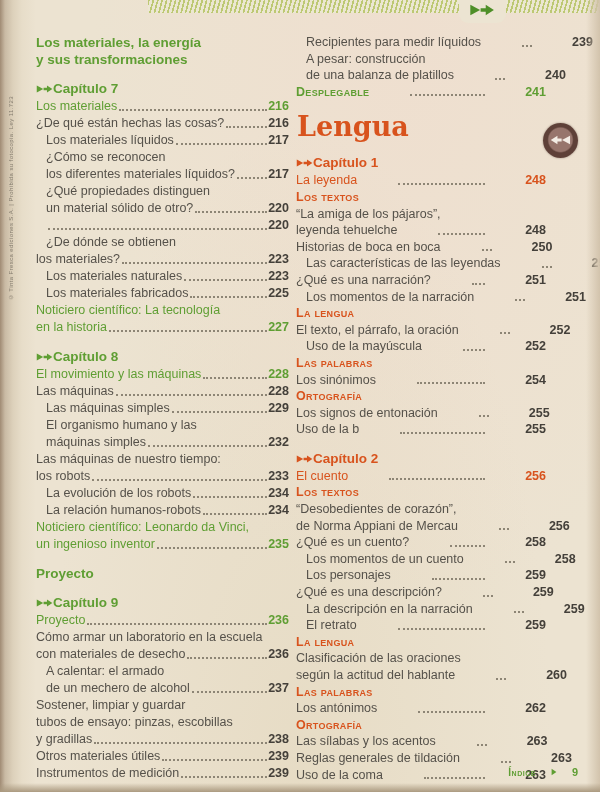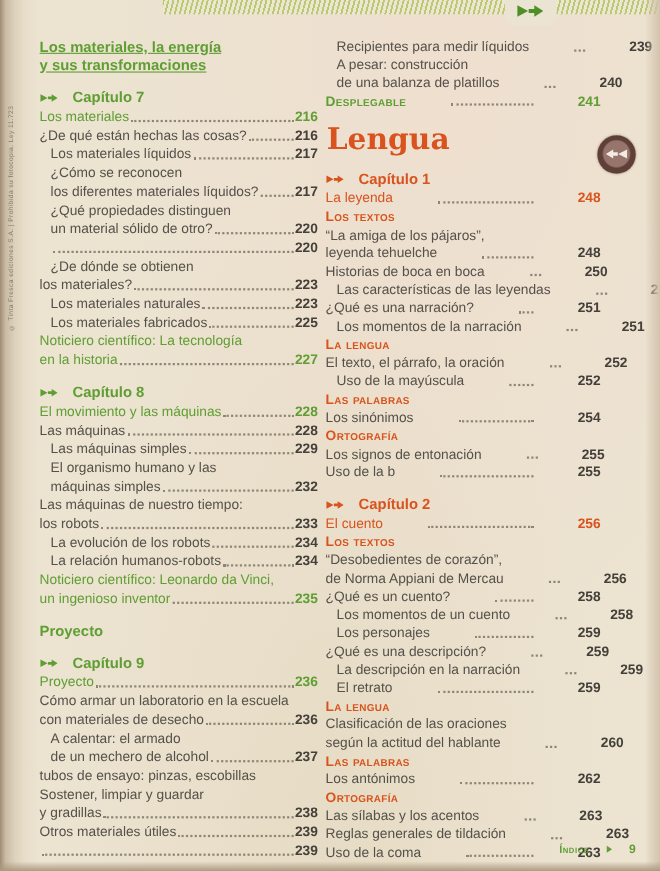--- a/index.html
+++ b/index.html
@@ -45,25 +45,25 @@
   .entry.i1{padding-left:10px;}
   .entry .dots{flex:1;min-width:10px;border-bottom:2px dotted var(--dots);align-self:flex-end;margin:0 1px 4px 2px;}
   .entry .p{font-weight:bold;color:var(--pagenum);}
   .entry.c-green .t,.entry.c-green .p{color:var(--green);}
   .entry.c-orange .t,.entry.c-orange .p{color:var(--orange);}
   .entry .t.lab{color:var(--orange);font-weight:bold;font-variant:small-caps;letter-spacing:.3px;}
   .entry .t.sc{font-variant:small-caps;font-weight:bold;letter-spacing:.3px;}
 
   .block{margin-top:0;}
   .block.gap{margin-top:12px;}
-  .unit-title{font-size:13.5px;font-weight:bold;color:var(--green);line-height:17px;text-decoration:underline;}
+  .unit-title{font-size:13.5px;font-weight:bold;color:var(--green);line-height:17px;}
   .sec-heading{font-size:13.5px;font-weight:bold;color:var(--green);line-height:17px;margin-top:10px;}
   .big-title{font-family:"DejaVu Serif", serif;font-weight:bold;font-size:27px;line-height:30px;
     color:var(--orange);margin:6px 0 3px 1px;}
-  .chapter-head{display:flex;align-items:center;gap:13px;font-size:13.5px;font-weight:bold;line-height:18px;}
+  .chapter-head{display:flex;align-items:center;gap:0;font-size:13.5px;font-weight:bold;line-height:18px;}
   .chapter-head.th-green{color:var(--green);}
   .chapter-head.th-orange{color:var(--orange);}
   .chapter-head svg{width:17px;height:10px;flex:0 0 auto;}
 
   
   #circle-icon{position:absolute;left:543px;top:123px;width:35px;height:35px;border-radius:50%;
     background:radial-gradient(circle at 50% 48%, var(--circle-inner) 0 46%, var(--circle-ring) 52% 100%);
     box-shadow:0 0 2px rgba(60,40,30,.5);}
   #circle-icon svg{position:absolute;left:7px;top:11px;width:21px;height:12px;color:#f3ece4;transform:scaleX(-1);}
 
@@ -246,36 +246,37 @@
       </div>
       <div class="entry i1">
         <span class="t">A calentar: el armado</span>
       </div>
       <div class="entry i1">
         <span class="t">de un mechero de alcohol</span>
         <span class="dots"></span>
         <span class="p">237</span>
       </div>
       <div class="entry">
+        <span class="t">Sostener, limpiar y guardar</span>
+      </div>
+      <div class="entry">
         <span class="t">tubos de ensayo: pinzas, escobillas</span>
       </div>
       <div class="entry">
-        <span class="t">Sostener, limpiar y guardar</span>
-      </div>
-      <div class="entry">
         <span class="t">y gradillas</span>
         <span class="dots"></span>
         <span class="p">238</span>
       </div>
       <div class="entry">
         <span class="t">Otros materiales útiles</span>
         <span class="dots"></span>
         <span class="p">239</span>
       </div>
       <div class="entry">
+        <span class="t">Instrumentos de medición</span>
         <span class="dots"></span>
         <span class="p">239</span>
       </div>
     </div>
   </div>
 <div id="col-right" class="col">
     <div class="block">
       <div class="entry i1">
         <span class="t">Recipientes para medir líquidos</span>
         <span class="dots"></span>

